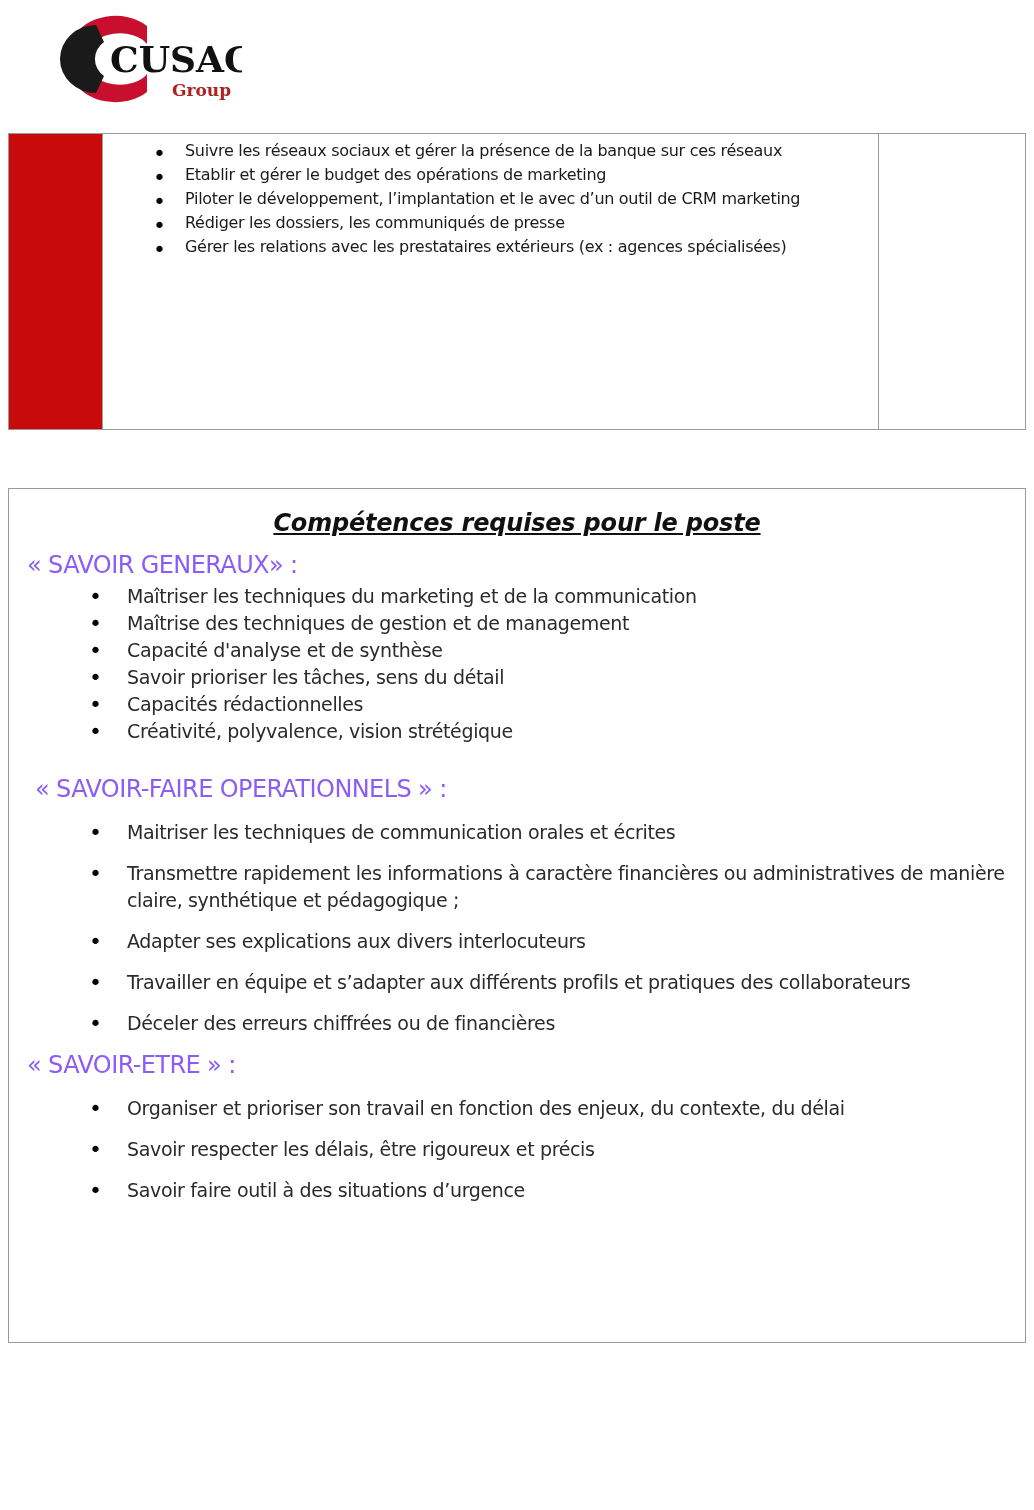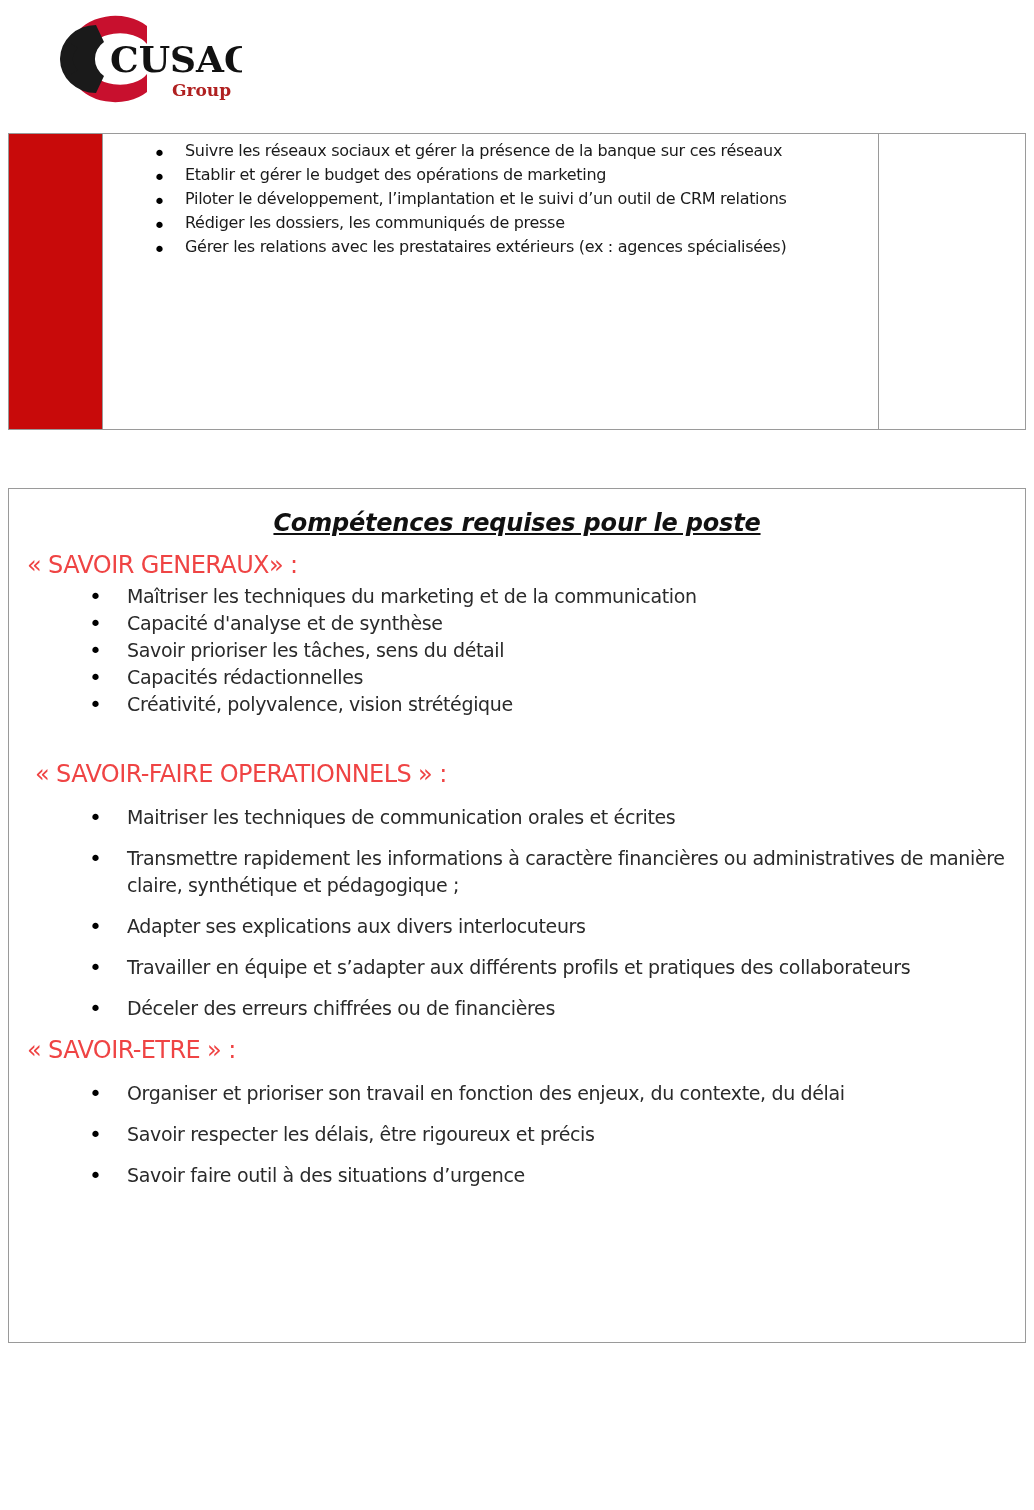--- a/index.html
+++ b/index.html
@@ -110,22 +110,22 @@
     font-size: 24px;
     text-decoration: underline;
     letter-spacing: -0.2px;
     margin: 4px 0 14px 0;
     font-family: "DejaVu Sans", sans-serif;
     color: #111111;
   }
   .section-heading {
     font-size: 24px;
     font-weight: normal;
-    margin: 12px 0 4px 0;
-    color: #ef4444;
+    margin: 0 0 4px 0;
+    color: #8b5cf6;
     letter-spacing: -0.6px;
     font-family: "DejaVu Sans", sans-serif;
   }
   .section-heading.indented {
     padding-left: 8px;
   }
 
   ul.skill-list {
     list-style: none;
     margin: 0 0 0 0;
@@ -178,35 +178,36 @@
     </svg>
   </div>
 </div>
 
 <div id="table-one">
   <div id="col-red"></div>
   <div id="col-main">
     <ul class="task-list">
       <li><span>Suivre les réseaux sociaux et gérer la présence  de la banque sur ces réseaux</span></li>
       <li><span>Etablir et gérer le budget des opérations de marketing</span></li>
-      <li><span>Piloter le développement, l’implantation et le suivi d’un outil de CRM relations</span></li>
+      <li><span>Piloter le développement, l’implantation et le avec d’un outil de CRM marketing</span></li>
       <li><span>Rédiger les dossiers, les communiqués de presse</span></li>
       <li class="justify"><span>Gérer les relations avec les prestataires extérieurs (ex : agences spécialisées)</span></li>
     </ul>
   </div>
   <div id="col-empty"></div>
 </div>
 
 <div id="box-two">
 
   <div id="competences-title">Compétences requises pour le poste</div>
 
   <div class="section-heading">« SAVOIR GENERAUX» :</div>
   <ul class="skill-list">
     <li><span>Maîtriser les techniques du marketing et de la communication</span></li>
+    <li><span>Maîtrise des techniques de gestion et de management</span></li>
     <li><span>Capacité d'analyse et de synthèse</span></li>
     <li><span>Savoir prioriser les tâches, sens du détail</span></li>
     <li><span>Capacités rédactionnelles</span></li>
     <li><span>Créativité, polyvalence, vision strétégique</span></li>
   </ul>
 
   <div class="gap-block"></div>
 
   <div class="section-heading indented">« SAVOIR-FAIRE OPERATIONNELS » :</div>
   <div class="gap-small"></div>

